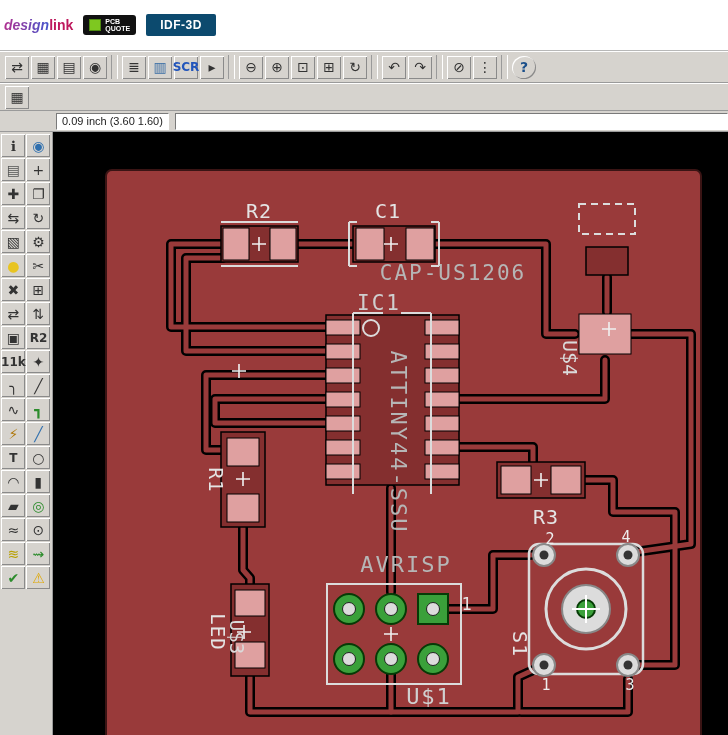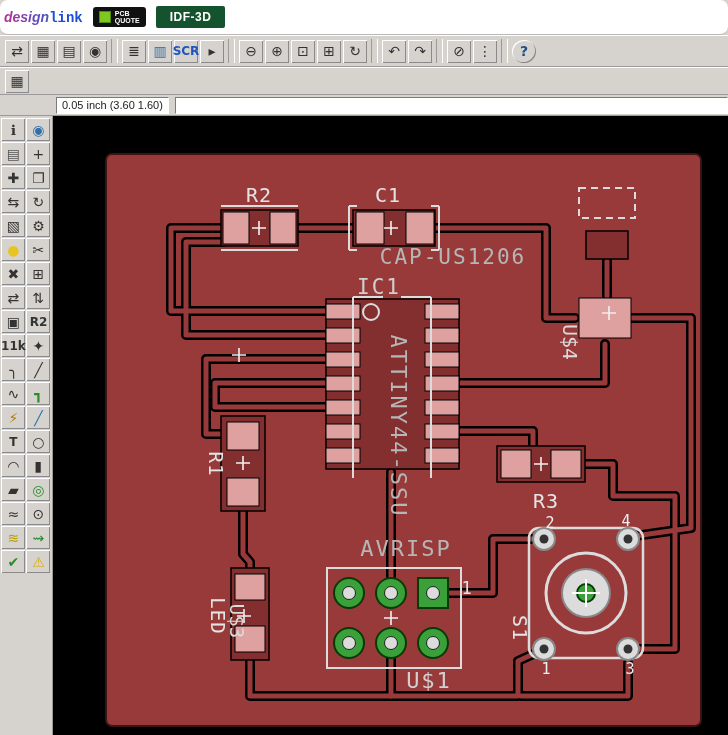--- a/index.html
+++ b/index.html
@@ -1,30 +1,30 @@
 <!DOCTYPE html>
 <html style="--c-board: #993a3a; --c-footprint: #842f2f; --c-pad: #dfa0a0; --c-green: #3aa03a; --c-hole: #dcdcdc; --c-silk: #dcdcdc; --c-bg: #000000;"><head>
 <meta charset="utf-8">
 <style>
   html,body{margin:0;padding:0;}
   body{width:728px;height:735px;overflow:hidden;background:#d6d3ce;
        font-family:"Liberation Sans",sans-serif;font-size:12px;color:#222;}
 
   
   .app-header{height:26px;background:#ffffff;display:flex;align-items:center;gap:10px;
-              padding:4px 4px;border-bottom:1px solid #b8b8b8;border-radius:8px;}
+              padding:12px 4px;border-bottom:1px solid #b8b8b8;}
   .logo{display:flex;align-items:baseline;font-style:italic;font-weight:bold;font-size:14px;}
   .logo .d{color:#8a2f9f;background:linear-gradient(90deg,#b03090,#4455cc);
            -webkit-background-clip:text;background-clip:text;color:transparent;}
-  .logo .l{color:#1d4ed8;font-style:normal;font-family:Liberation Mono, monospace;}
+  .logo .l{color:#be185d;font-style:normal;}
   .pcbquote{background:#111;color:#fff;border-radius:3px;height:20px;display:flex;align-items:center;
             gap:4px;padding:0 6px;}
   .pcbquote .chip{width:10px;height:10px;background:#7ec820;border:1px solid #4e8a10;}
   .pcbquote .txt2{display:flex;flex-direction:column;font-size:7px;line-height:7px;font-weight:bold;}
-  .idf3d{background:#14532d;color:#fff;font-weight:bold;font-size:12px;height:22px;
+  .idf3d{background:#0c4a6e;color:#fff;font-weight:bold;font-size:12px;height:22px;
          display:flex;align-items:center;padding:0 14px;border-radius:2px;letter-spacing:.5px;}
 
   
   .toolbar{height:30px;background:#d6d3ce;display:flex;align-items:center;padding:0 4px;
            border-top:1px solid #fff;border-bottom:1px solid #9a9a9a;}
   .toolbar2{height:26px;background:#d6d3ce;display:flex;align-items:center;padding:0 4px;
             border-top:1px solid #fff;border-bottom:1px solid #9a9a9a;}
   .icon-btn{width:24px;height:23px;display:flex;align-items:center;justify-content:center;
             font-family:"DejaVu Sans",sans-serif;font-size:14px;color:#333;margin:0 1px;
             background:#d6d3ce;box-shadow:inset 1px 1px 0 #ffffff,inset -1px -1px 0 #8a8a8a;
@@ -97,21 +97,21 @@
     <div class="icon-btn">⋮</div>
     <div class="tsep"></div>
     <div class="icon-btn round">?</div>
   </div>
 
 <div class="toolbar2">
     <div class="icon-btn">▦</div>
   </div>
 
 <div class="coordbar">
-  <div class="coordbox">0.05 inch (3.60 1.60)</div>
+  <div class="coordbox">0.09 inch (3.60 1.60)</div>
   <input class="cmdinput" type="text" value="" style="">
 </div>
 
 <div class="main">
   <div class="palette">
       <div class="icon-btn">ℹ</div>
       <div class="icon-btn" style="color: rgb(47, 111, 174);">◉</div>
       <div class="icon-btn" style="color: rgb(85, 85, 85);">▤</div>
       <div class="icon-btn">+</div>
       <div class="icon-btn">✚</div>

